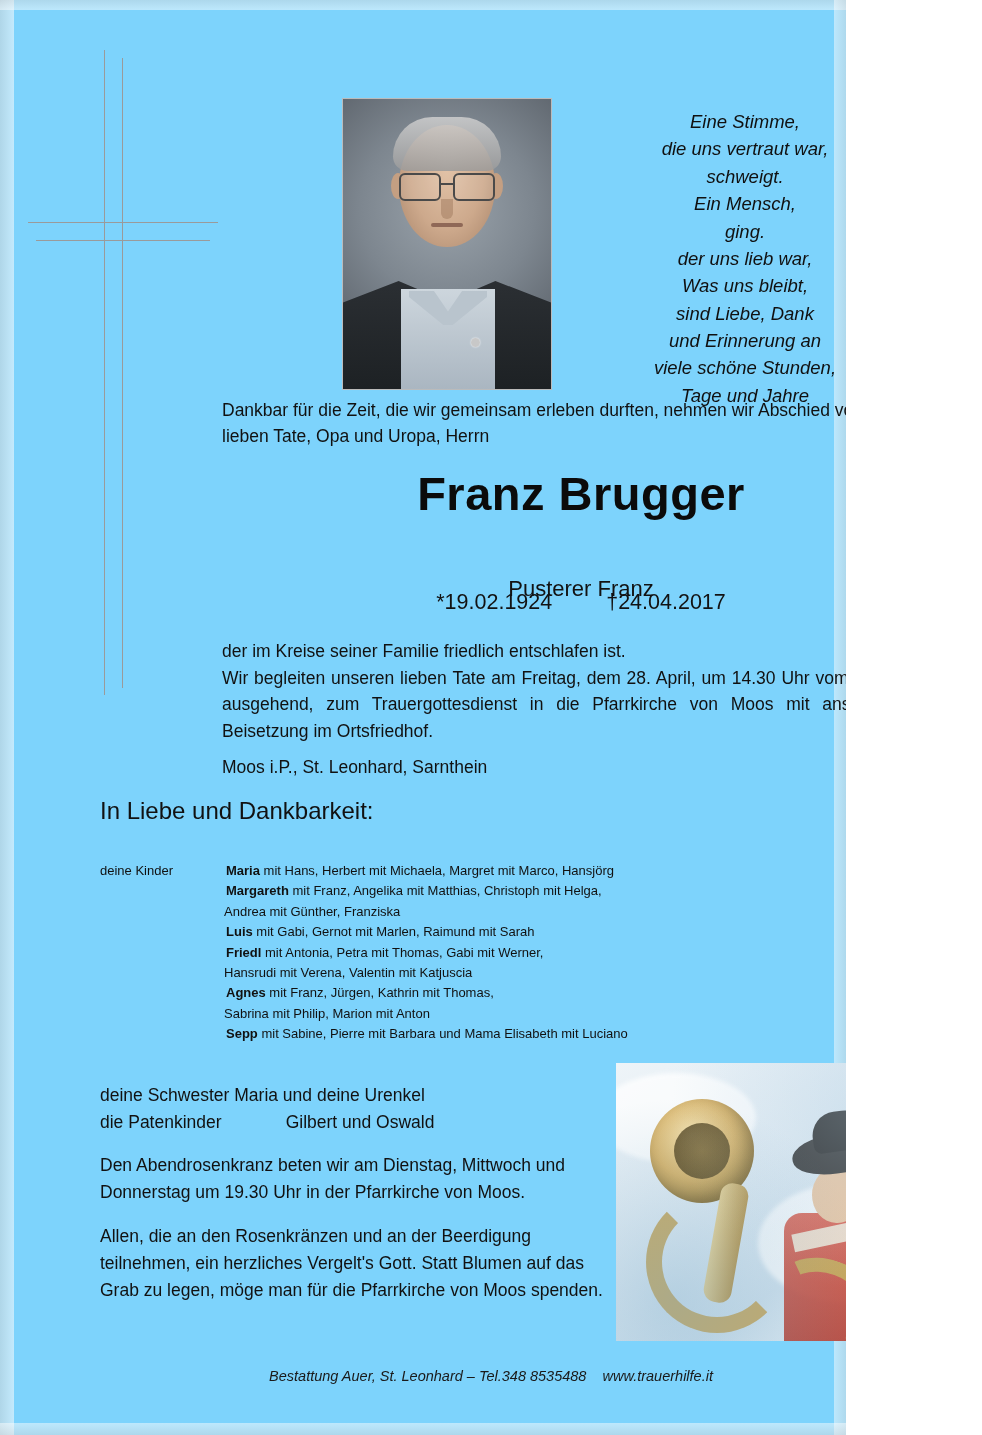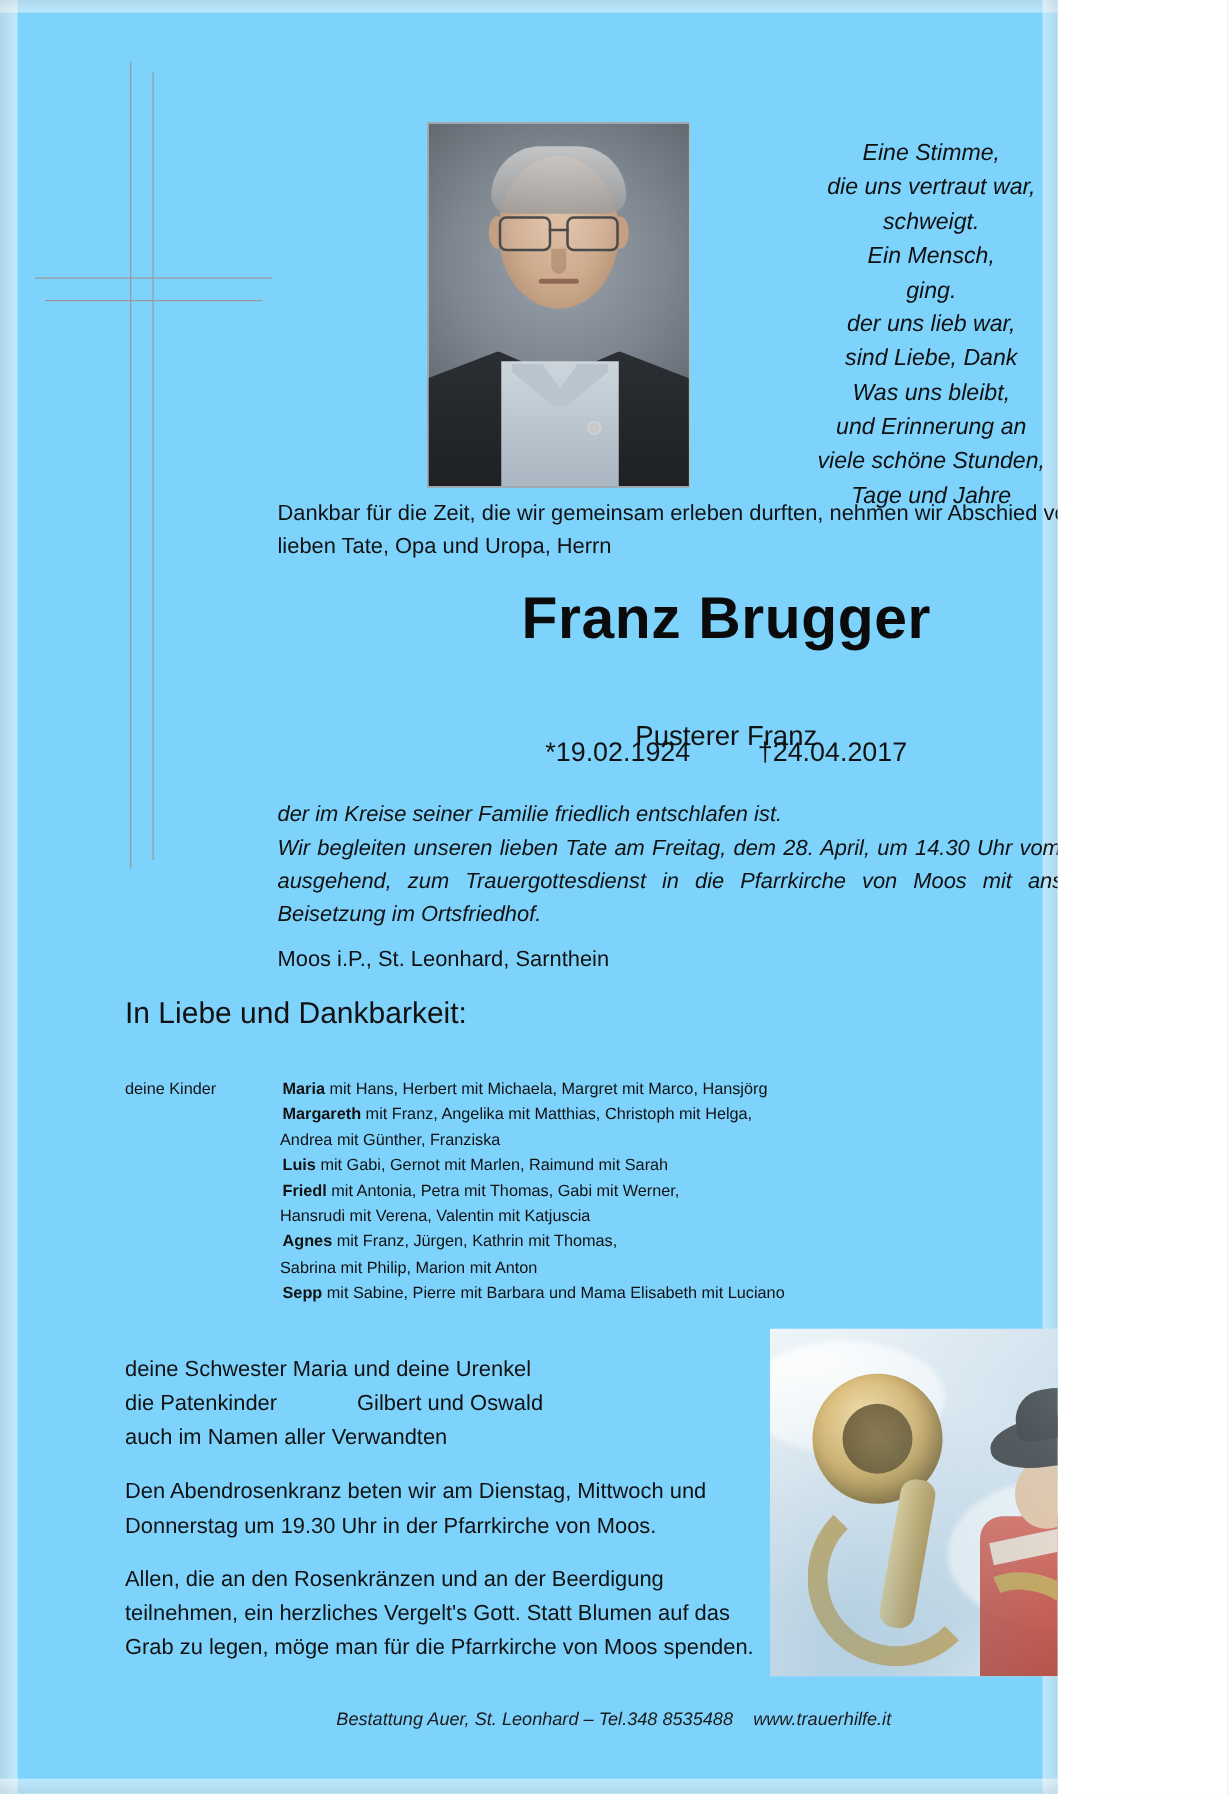--- a/index.html
+++ b/index.html
@@ -219,21 +219,20 @@
   }
   .dates .sep { display: inline-block; width: 42px; }
 
   .body-text {
     position: absolute;
     left: 222px;
     top: 638px;
     width: 720px;
     font-size: 17.5px;
     line-height: 1.52;
-    font-style: italic;
   }
   .body-text p { margin: 0; }
   .body-text p.just { text-align: justify; }
 
   .places {
     position: absolute;
     left: 222px;
     top: 757px;
     width: 720px;
     font-size: 17.5px;
@@ -442,22 +441,22 @@
     <div class="mouth"></div>
   </div>
 
   <div class="poem">
     <div>Eine Stimme,</div>
     <div>die uns vertraut war,</div>
     <div>schweigt.</div>
     <div>Ein Mensch,</div>
     <div>ging.</div>
     <div>der uns lieb war,</div>
+    <div>Was uns bleibt,</div>
     <div>sind Liebe, Dank</div>
-    <div>Was uns bleibt,</div>
     <div>und Erinnerung an</div>
     <div>viele schöne Stunden,</div>
     <div>Tage und Jahre</div>
   </div>
 
   <div class="intro">Dankbar für die Zeit, die wir gemeinsam erleben durften, nehmen wir Abschied von unserem lieben Tate, Opa und Uropa, Herrn</div>
 
   <div class="name">Franz Brugger</div>
   <div class="nickname">Pusterer Franz</div>
   <div class="dates">
@@ -522,21 +521,20 @@
     </div>
 
   </div>
 
   <div class="closing">
     <div class="block">
       <div>deine Schwester Maria und deine Urenkel</div>
       <div>
         <span>die Patenkinder</span><span class="pat-gap"></span><span>Gilbert und Oswald</span>
       </div>
-      <div>auch im Namen aller Verwandten</div>
     </div>
     <div class="block">Den Abendrosenkranz beten wir am Dienstag, Mittwoch und Donnerstag um 19.30 Uhr in der Pfarrkirche von Moos.</div>
     <div class="block">Allen, die an den Rosenkränzen und an der Beerdigung teilnehmen, ein herzliches Vergelt's Gott. Statt Blumen auf das Grab zu legen, möge man für die Pfarrkirche von Moos spenden.</div>
   </div>
 
   <div class="illus">
     <div class="cloud1"></div>
     <div class="cloud2"></div>
     <div class="tuba-loop"></div>
     <div class="tuba-bell"></div>

